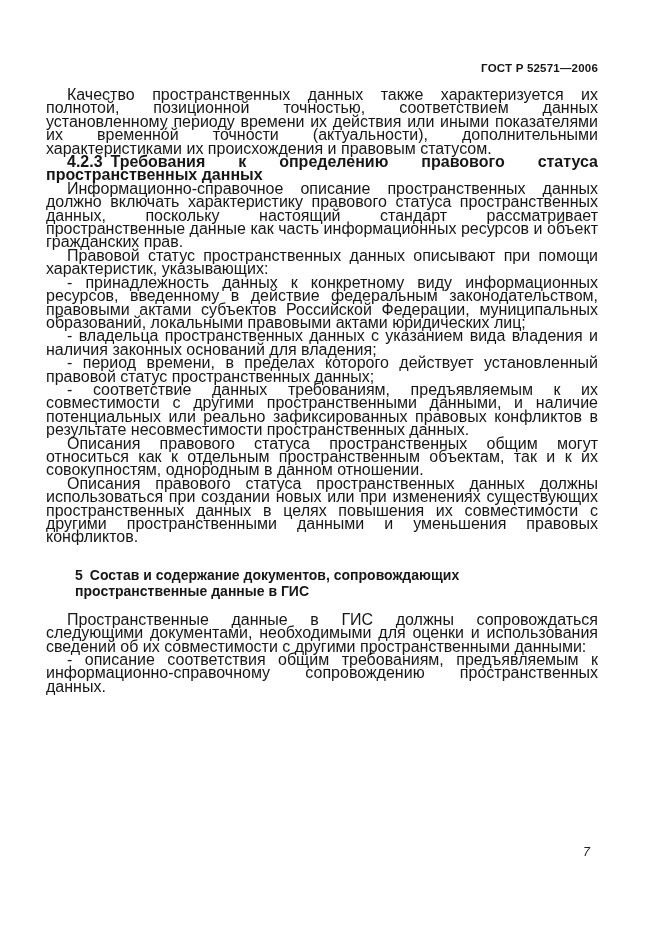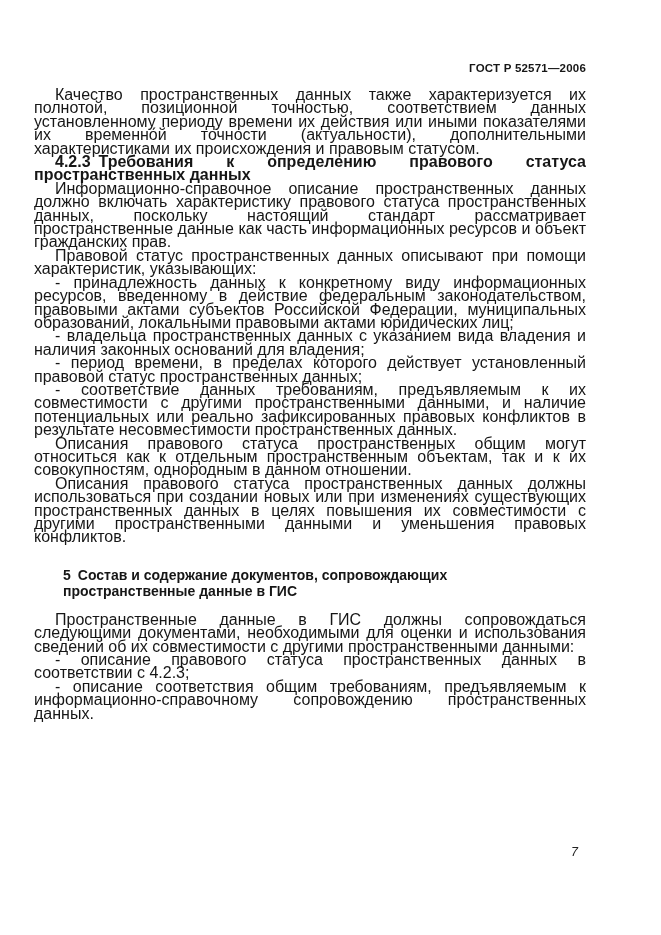--- a/index.html
+++ b/index.html
@@ -8,20 +8,21 @@
     background: #ffffff;
   }
   .sheet {
     position: relative;
     width: 604px;
     height: 935px;
     background: #ffffff;
     font-family: "Liberation Sans", sans-serif;
     color: #161616;
     overflow: hidden;
+    margin-left: 12px;
   }
   .text-col {
     position: absolute;
     left: 34px;
     top: 62px;
     width: 552px;
   }
   .running-header {
     font-size: 11.5px;
     font-weight: 700;
@@ -83,20 +84,19 @@
 
     <p class="body">Описания правового статуса пространственных общим могут относиться как к отдельным пространственным объектам, так и к их совокупностям, однородным в данном отношении.</p>
 
     <p class="body">Описания правового статуса пространственных данных должны использоваться при создании новых или при изменениях существующих пространственных данных в целях повышения их совместимости с другими пространственными данными и уменьшения правовых конфликтов.</p>
 
     <h2 class="section-heading">5 Состав и содержание документов, сопровождающих пространственные данные в ГИС</h2>
 
     <p class="body">Пространственные данные в ГИС должны сопровождаться следующими документами, необходимыми для оценки и использования сведений об их совместимости с другими пространственными данными:</p>
 
 
-    <p class="body">- описание правового статуса пространственных данных в соответствии с 4.2.3;</p>
 
     <p class="body">- описание соответствия общим требованиям, предъявляемым к информационно-справочному сопровождению пространственных данных.</p>
 
   </div>
 
   <div class="page-number">7</div>
 </div>
 
 </body></html>

